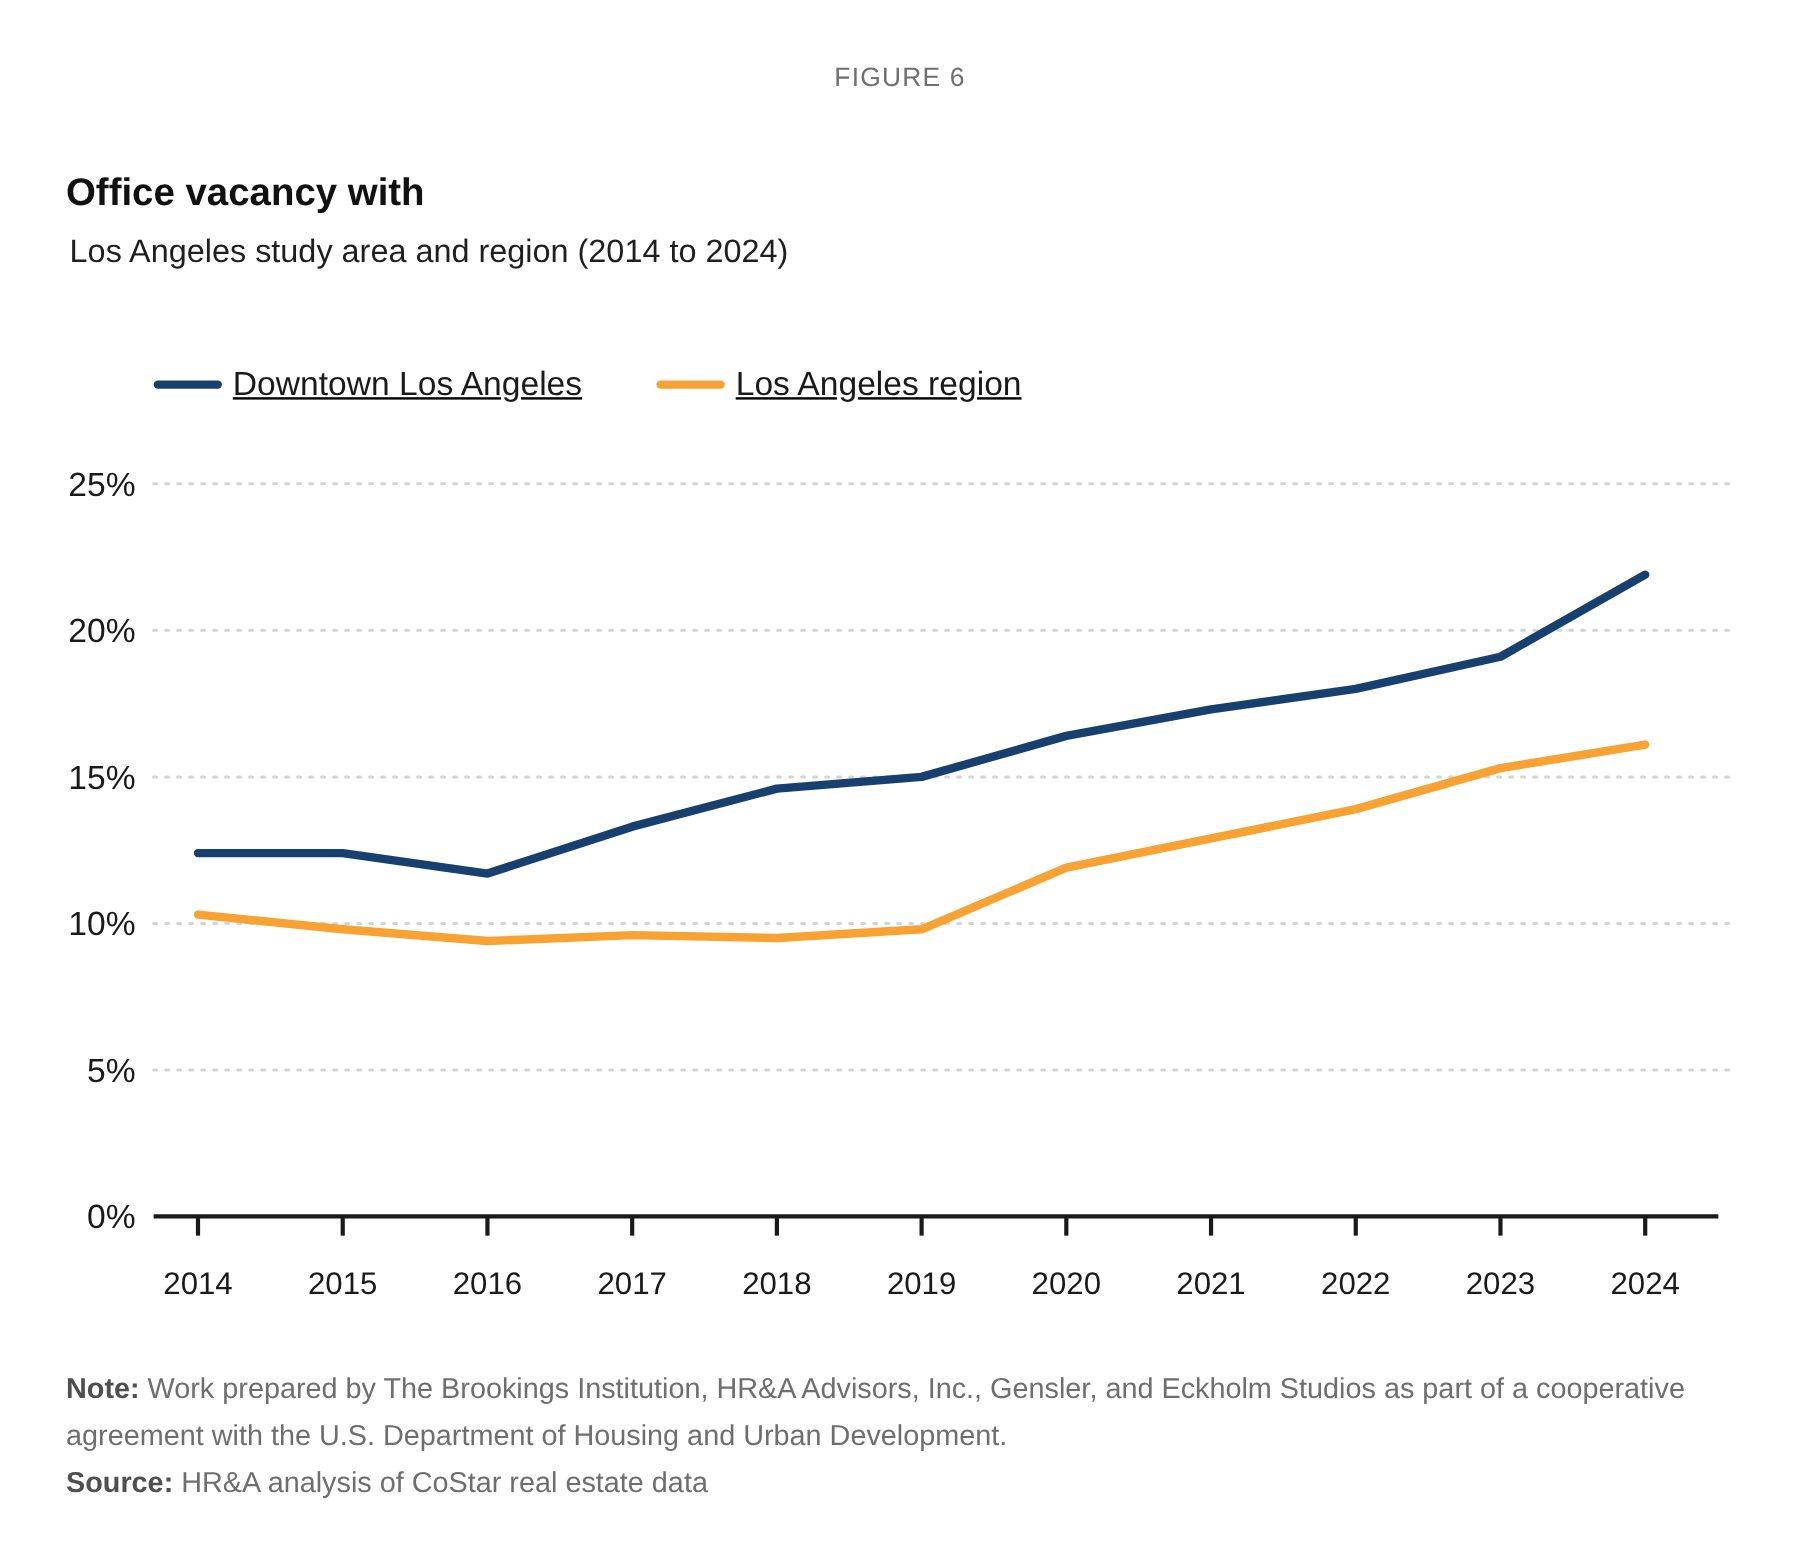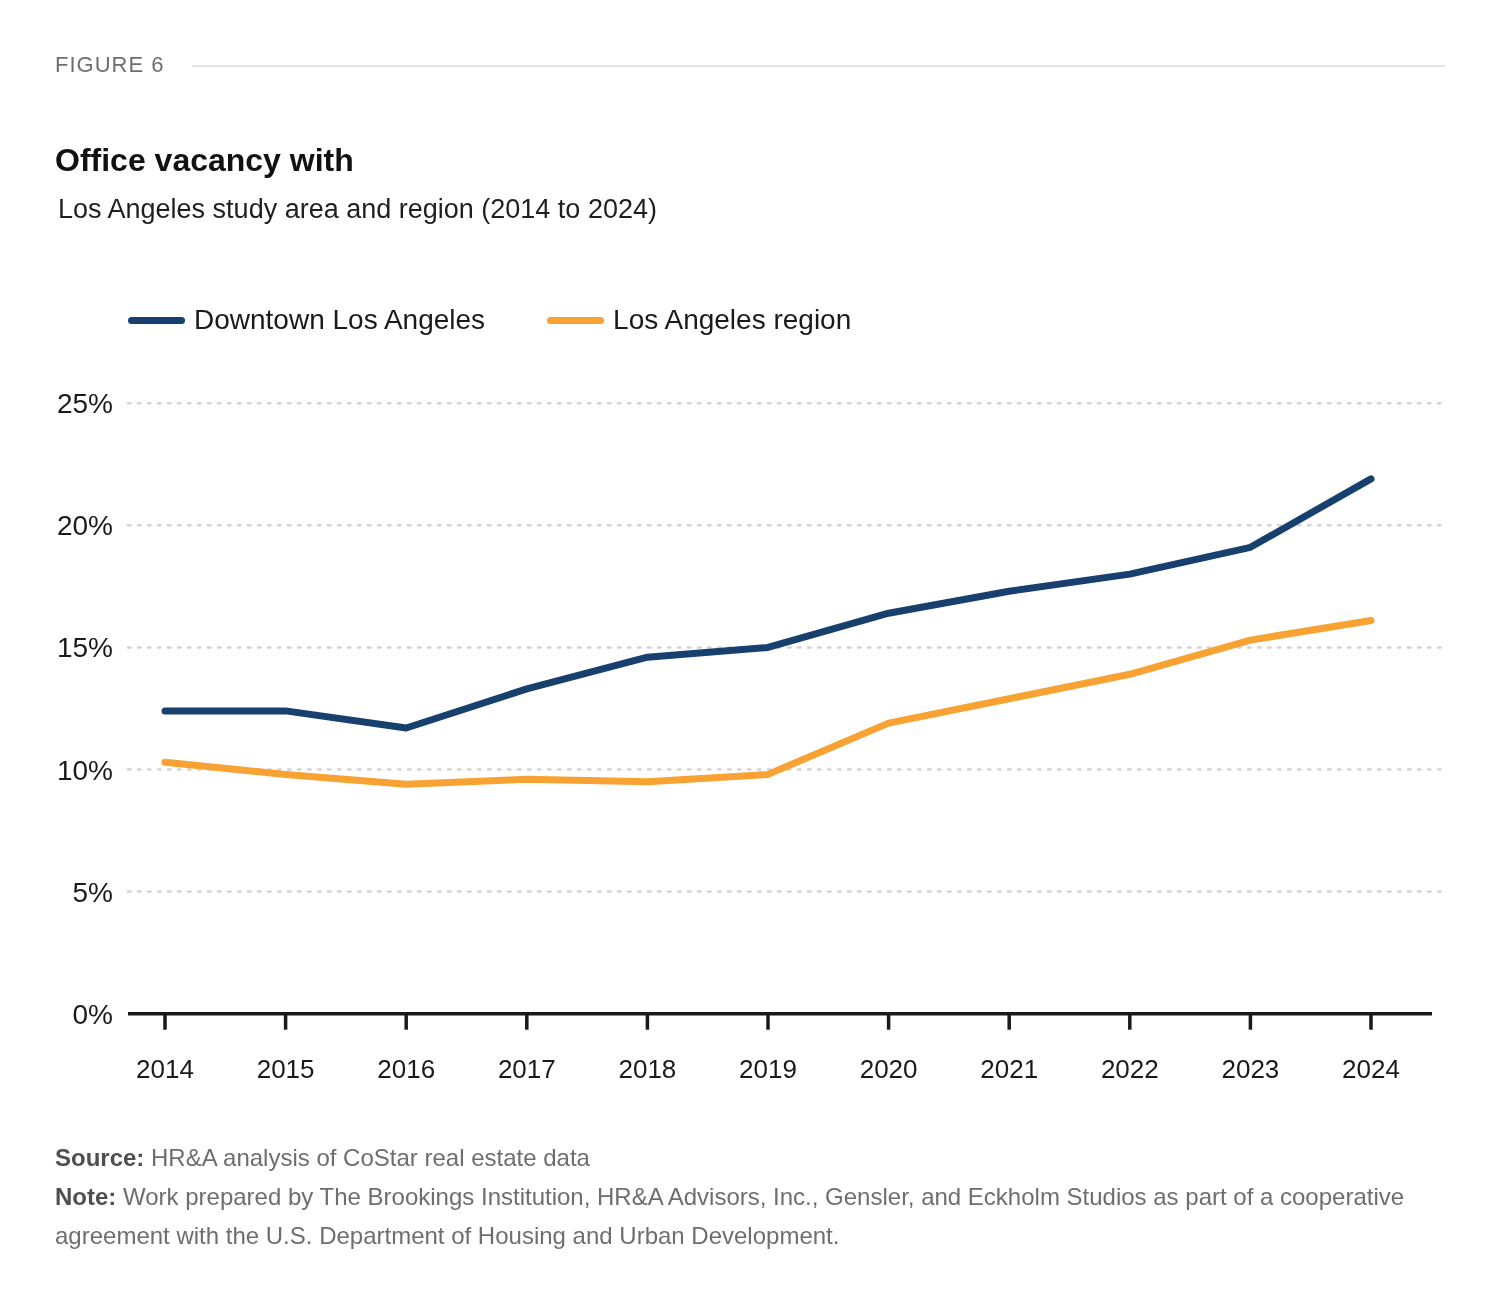--- a/index.html
+++ b/index.html
@@ -1,26 +1,26 @@
 <!DOCTYPE html>
 <html><head>
 <meta charset="utf-8">
 <style>
   html,body{margin:0;padding:0;background:#ffffff;}
   body{font-family:"Liberation Sans","DejaVu Sans",sans-serif;}
   .page{position:relative;width:1500px;height:1299px;background:#ffffff;overflow:hidden;}
 
-  .figure-row{position:absolute;top:52px;left:55px;right:55px;display:flex;align-items:center;}
+  .figure-row{position:absolute;top:52px;left:55px;right:55px;display:flex;align-items:center;flex-direction:column;}
   .figure-label{font-size:22px;color:#6f6f6f;letter-spacing:1px;white-space:nowrap;}
   .figure-rule{flex:1;height:2px;background:#e3e3e3;margin-left:28px;margin-top:2px;}
 
   .chart-title{position:absolute;top:142px;left:55px;font-size:32px;font-weight:bold;color:#111111;}
   .chart-subtitle{position:absolute;top:194px;left:58px;font-size:27px;color:#1f1f1f;}
 
-  .legend{position:absolute;top:303px;left:128px;display:flex;gap:62px;align-items:center;}
+  .legend{position:absolute;top:303px;left:128px;display:flex;gap:62px;align-items:center;text-decoration:underline;}
   .legend-item{display:flex;align-items:center;}
   .legend-swatch{width:57px;height:7px;border-radius:4px;margin-right:9px;flex:0 0 auto;}
   .legend-label{font-size:28px;color:#1a1a1a;line-height:34px;}
 
   .plot-svg{position:absolute;top:370px;left:0;width:1500px;height:740px;}
   .plot-svg text{font-family:"Liberation Sans","DejaVu Sans",sans-serif;fill:#1a1a1a;}
 
   .footer{position:absolute;top:1138px;left:55px;width:1400px;}
   .footer p{margin:0;font-size:24px;line-height:39px;color:#6e6e6e;}
   .footer .flabel{font-weight:bold;color:#4f4f4f;}
@@ -82,17 +82,17 @@
       <text x="1129.8" y="708" text-anchor="middle" font-size="26">2022</text>
       <line x1="1250.3999999999999" y1="643.7" x2="1250.3999999999999" y2="659.7" stroke="#1a1a1a" stroke-width="3.5"></line>
       <text x="1250.3999999999999" y="708" text-anchor="middle" font-size="26">2023</text>
       <line x1="1371" y1="643.7" x2="1371" y2="659.7" stroke="#1a1a1a" stroke-width="3.5"></line>
       <text x="1371" y="708" text-anchor="middle" font-size="26">2024</text>
       <polyline points="165.0,340.9 285.6,340.9 406.2,358.0 526.8,318.9 647.4,287.2 768.0,277.4 888.6,243.2 1009.2,221.2 1129.8,204.1 1250.4,177.3 1371.0,108.9" fill="none" stroke="#18406E" stroke-width="7" stroke-linejoin="round" stroke-linecap="round"></polyline>
       <polyline points="165.0,392.2 285.6,404.4 406.2,414.2 526.8,409.3 647.4,411.7 768.0,404.4 888.6,353.1 1009.2,328.7 1129.8,304.3 1250.4,270.1 1371.0,250.5" fill="none" stroke="#F7A232" stroke-width="7" stroke-linejoin="round" stroke-linecap="round"></polyline>
     </svg>
 
   <div class="footer">
+    <p><span class="flabel">Note:</span><span> Work prepared by The Brookings Institution, HR&amp;A Advisors, Inc., Gensler, and Eckholm Studios as part of a cooperative agreement with the U.S. Department of Housing and Urban Development.</span></p>
     <p><span class="flabel">Source:</span><span> HR&amp;A analysis of CoStar real estate data</span></p>
-    <p><span class="flabel">Note:</span><span> Work prepared by The Brookings Institution, HR&amp;A Advisors, Inc., Gensler, and Eckholm Studios as part of a cooperative agreement with the U.S. Department of Housing and Urban Development.</span></p>
   </div>
 
 </div>
 
 </body></html>

